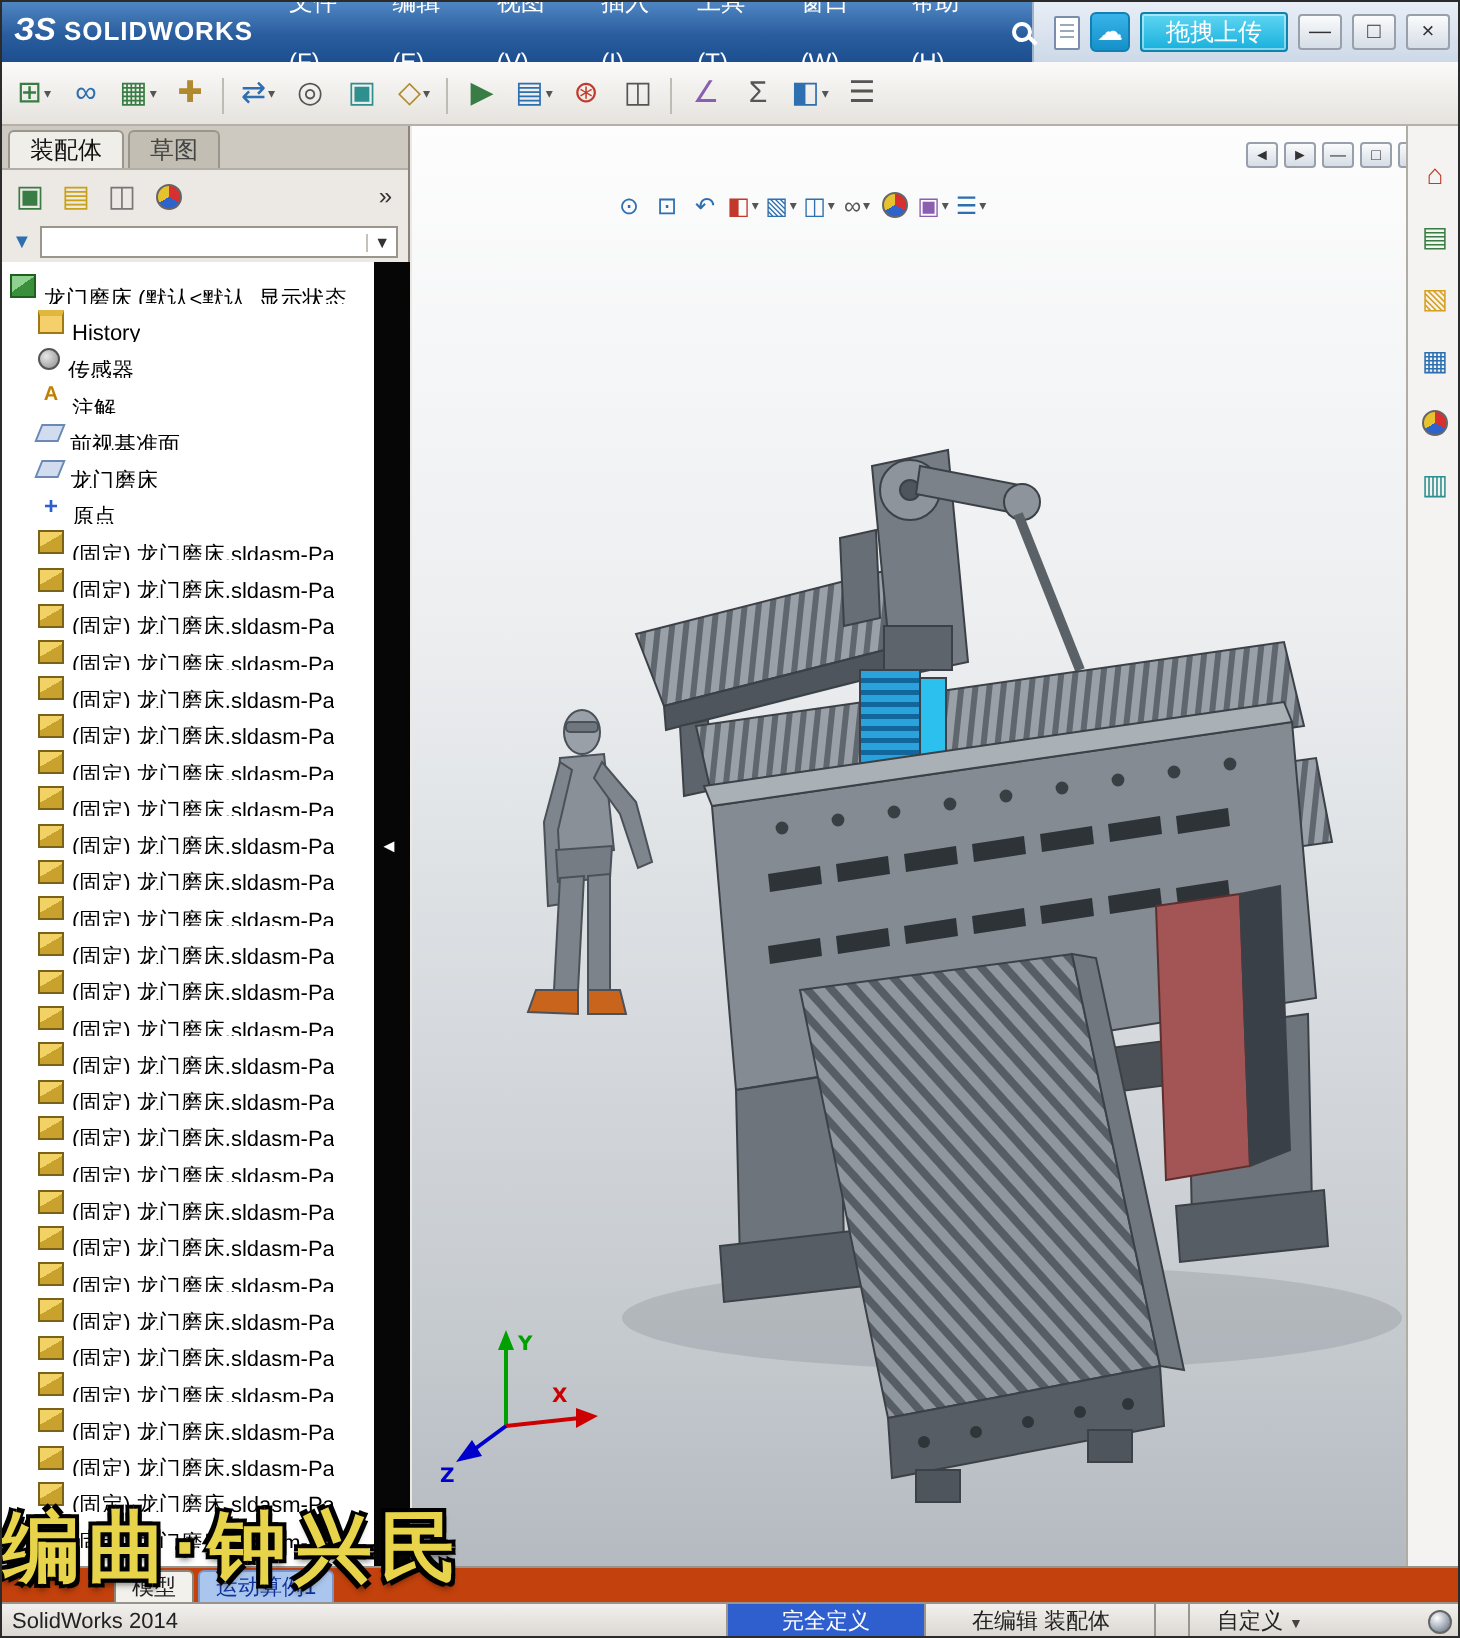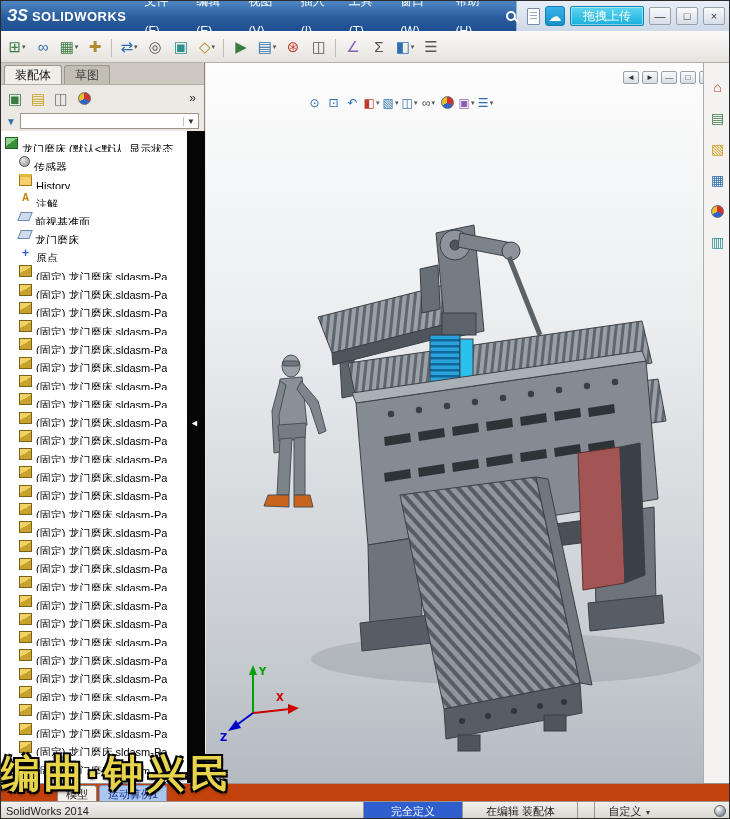--- a/index.html
+++ b/index.html
@@ -229,26 +229,26 @@
         <span class="filter-combo">
           <span class="arrow">▼</span>
         </span>
       </div>
       <div class="tree">
           <div class="tree-row" style="padding-left: 4px;">
             <span class="ticon ti-assembly"></span>
             <span class="tlabel">龙门磨床 (默认&lt;默认_显示状态</span>
           </div>
           <div class="tree-row" style="padding-left: 18px;">
+            <span class="ticon ti-history"></span>
+            <span class="tlabel">History</span>
+          </div>
+          <div class="tree-row" style="padding-left: 18px;">
             <span class="ticon ti-sensors"></span>
             <span class="tlabel">传感器</span>
-          </div>
-          <div class="tree-row" style="padding-left: 18px;">
-            <span class="ticon ti-history"></span>
-            <span class="tlabel">History</span>
           </div>
           <div class="tree-row" style="padding-left: 18px;">
             <span class="ticon ti-annotations">A</span>
             <span class="tlabel">注解</span>
           </div>
           <div class="tree-row" style="padding-left: 18px;">
             <span class="ticon ti-plane"></span>
             <span class="tlabel">前视基准面</span>
           </div>
           <div class="tree-row" style="padding-left: 18px;">

